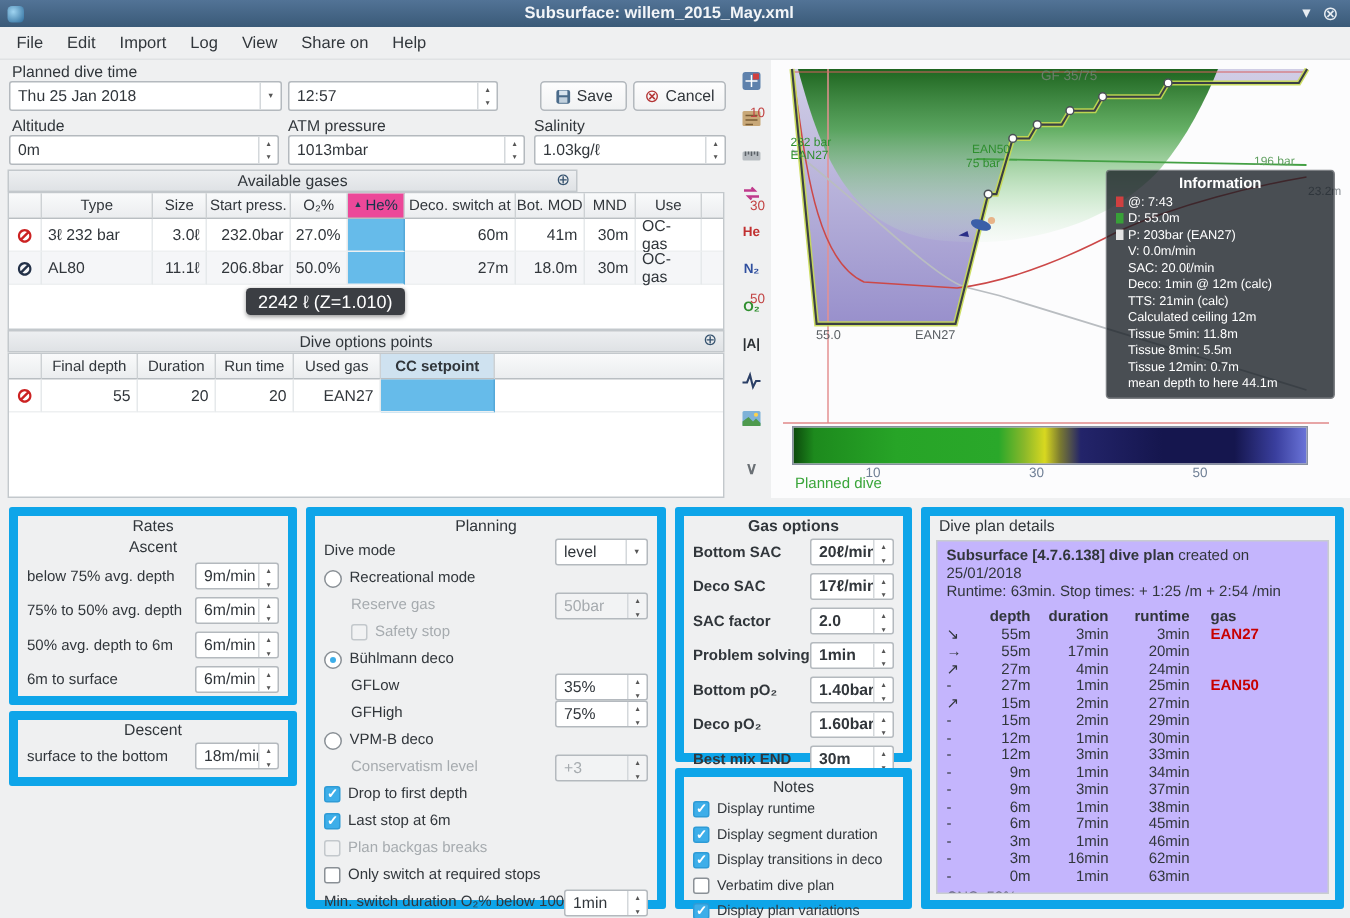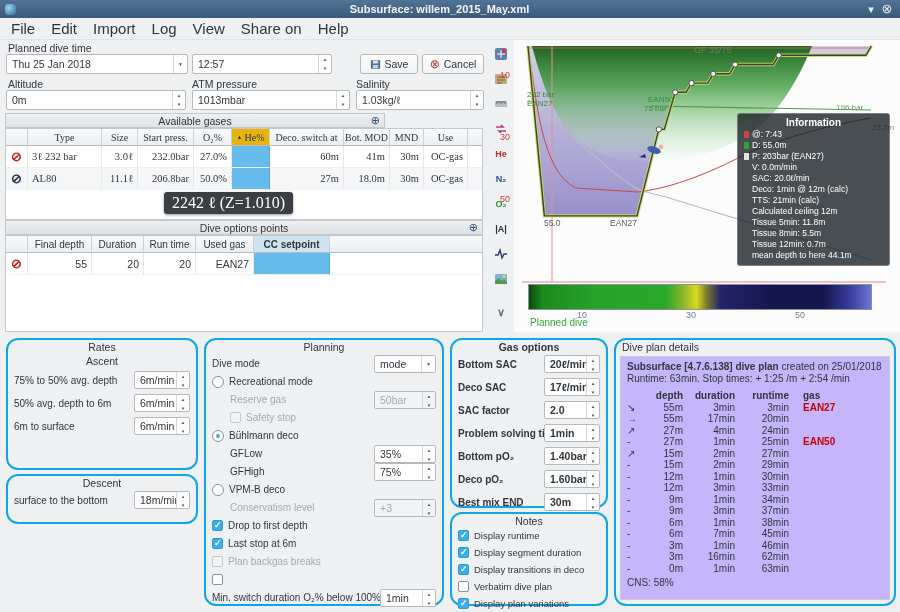--- a/index.html
+++ b/index.html
@@ -10,21 +10,21 @@
   #titlebar { position:absolute; left:0; top:0; width:900px; height:18px;
     background:linear-gradient(#527396,#3a5a78); display:flex; align-items:center; padding:0 5px; }
   #app-icon { width:11px; height:11px; border-radius:3px; background:radial-gradient(circle at 35% 35%,#9fd4f0,#2b6a9a); flex:none; }
   #titlebar .title { flex:1; text-align:center; color:#f2f5f8; font-weight:bold; font-size:11px; }
   .winbtn { color:#e8edf2; width:16px; text-align:center; font-size:11px; line-height:16px; flex:none; cursor:default; }
   .winbtn.close { font-size:13px; }
 
   
   #menubar { position:absolute; left:0; top:18px; width:900px; height:22px; background:#eff0f1;
     border-bottom:1px solid #e0e2e4; display:flex; align-items:center; padding-left:3px; }
-  .menu-item { padding:3px 8px; font-size:15px; }
+  .menu-item { padding:3px 8px; font-size:11px; }
 
   
   #planner { position:absolute; left:0; top:40px; width:488px; height:292px; }
   #planner > * { position:absolute; }
   .flabel { font-size:10.5px; color:#31363b; }
   #lbl-pdt { left:8px; top:2px; }
   #lbl-alt { left:8px; top:38px; } #lbl-atm { left:192px; top:38px; } #lbl-sal { left:356px; top:38px; }
 
   .combo,.spin { background:#fff; border:1px solid #b4b9be; border-radius:2px; display:flex; align-items:center; overflow:hidden; }
   .combo .v,.spin .v { flex:1; padding:0 5px; font-size:10.5px; white-space:nowrap; overflow:hidden; }
@@ -47,42 +47,42 @@
   #cancel-btn { left:422px; top:14px; width:62px; height:20px; }
   .cancel-glyph { color:#b33434; font-size:12px; }
 
   .sect { background:linear-gradient(#edeff1,#dfe2e5); border:1px solid #c3c8cc; display:flex;
     align-items:center; justify-content:center; font-size:10.5px; }
   .sect .plus { position:absolute; right:4px; color:#35526e; font-size:11px; line-height:13px; }
   #gases-header { left:5px; top:73px; width:380px; height:15px; }
   #points-header { left:5px; top:180px; width:478px; height:15px; }
 
   .dtable { background:#fff; border:1px solid #c3c8cc; position:absolute; }
-  #gases-table { left:5px; top:88px; width:478px; height:92px;font-family:Liberation Serif, serif; }
+  #gases-table { left:5px; top:88px; width:478px; height:92px; }
   #points-table { left:5px; top:195px; width:478px; height:97px; }
   .trow { display:flex; height:22px; }
   .trow.head { height:17px; }
   .th { background:linear-gradient(#f9fafb,#ebedef); border-right:1px solid #cdd1d4; border-bottom:1px solid #b9bec2;
     font-size:10px; display:flex; align-items:center; justify-content:center; gap:2px; }
   .td { border-right:1px solid #e6e9eb; border-bottom:1px solid #eef0f1; display:flex; align-items:center;
     justify-content:flex-end; padding:0 4px; font-size:10.5px; }
   .td.tleft { justify-content:flex-start; }
   .td.cic { justify-content:center; padding:0; }
   .alt .td { background:#f5f6f8; }
-  .th.hl { background:#eab308; color:#14344c; }
+  .th.hl { background:#ec4899; color:#14344c; }
   .th.hl2 { background:#cfe2f0; font-weight:bold; }
   .td.hlc { background:#66bbea; border-right-color:#55a8d8; }
   .sorti { font-style:normal; font-size:6px; color:#1d3c55; }
   .rem { font-size:13px; font-weight:bold; line-height:13px; }
   .rem.red { color:#cc2222; } .rem.dark { color:#233148; }
   .g0{width:22px}.g1{width:74px}.g2{width:36px}.g3{width:56px}.g4{width:38px}.g5{width:38px}
   .g6{width:74px}.g7{width:46px}.g8{width:34px}.g9{width:44px}.gF{flex:1;border-right:none}
   .p0{width:22px}.p1{width:64px}.p2{width:52px}.p3{width:52px}.p4{width:58px}.p5{width:76px}.pF{flex:1;border-right:none}
   .tooltip { position:absolute; left:158px; top:63px; background:rgba(42,46,51,0.92); color:#fff;
-    font-size:16px; padding:2px 8px; border-radius:3px; white-space:nowrap; box-shadow:0 1px 3px rgba(0,0,0,.4); }
+    font-size:12px; padding:2px 8px; border-radius:3px; white-space:nowrap; box-shadow:0 1px 3px rgba(0,0,0,.4); }
 
   
   #profile-pane { position:absolute; left:488px; top:40px; width:412px; height:292px; }
   #chart { position:absolute; left:26px; top:0; }
   .tbtn { position:absolute; left:2px; width:22px; height:20px; display:flex; align-items:center; justify-content: center; font-size:9px; font-weight:bold; }
   #tb1{top:4px}#tb2{top:29px}#tb3{top:54px}#tb4{top:79px}#tb5{top:104px;color:#c03030}
   #tb6{top:129px;color:#2f4f9f}#tb7{top:154px;color:#2f8f2f}#tb8{top:179px;color:#2b2f33}
   #tb9{top:204px}#tb10{top:229px}#tb11{top:262px;color:#6a7075;font-size:11px}
   .dtick { position:absolute; left:4px; width:18px; text-align:right; color:#c24444; font-size:9px; }
   #dt1{top:30px}#dt2{top:92px}#dt3{top:154px}
@@ -94,21 +94,21 @@
   #infobox { position:absolute; left:249px; top:73px; width:153px; background:rgba(22,28,34,0.78);
     border:1px solid rgba(255,255,255,0.28); border-radius:3px; color:#fff; font-size:8.5px; line-height:11px; padding:3px 5px 4px; }
   #infobox .ititle { text-align:center; font-weight:bold; font-size:10px; margin-bottom:1px; }
   .irow { position:relative; padding-left:9px; white-space:nowrap; overflow:hidden; }
   .chip { position:absolute; left:1px; top:2px; width:5px; height:7px; }
   .chip.c1{background:#d04040}.chip.c2{background:#38a038}.chip.c3{background:#e4e4e4}
   .t-grn{fill:#2f8f2f;font-size:8px}.t-grn2{fill:#5f9f5f;font-size:8px}
   .t-gf{fill:#6b806b;font-size:9px}.t-gray{fill:#5a5f64;font-size:8.5px}.t-gray2{fill:#8a9095;font-size:8px}
 
   
-  .gbox { position:absolute; border:2px solid #0ea5e9; border-radius:12px; background:#eff0f1; }
+  .gbox { position:absolute; border:6px solid #0ea5e9; border-radius:2px; background:#eff0f1; }
   .gtitle { height:15px; line-height:15px; text-align:center; font-size:10.5px; }
   .subt { text-align:center; font-size:10.5px; margin-bottom:4px; }
   #rates-box { left:6px; top:338px; width:192px; height:132px; }
   #descent-box { left:6px; top:474px; width:192px; height:50px; }
   #planning-box { left:204px; top:338px; width:240px; height:268px; }
   #gasopt-box { left:450px; top:338px; width:158px; height:170px;font-weight:bold; }
   #notes-box { left:450px; top:512px; width:158px; height:94px; }
   #details-box { left:614px; top:338px; width:282px; height:268px; }
   #details-box .gtitle { text-align:left; padding-left:6px; }
 
@@ -408,20 +408,30 @@
   <span class="ttick" id="tt2">30</span>
   <span class="ttick" id="tt3">50</span>
   <span id="planned-dive">Planned dive</span>
 </div>
 
 <div id="rates-box" class="gbox">
   <div class="gtitle">Rates</div>
   <div class="subt">Ascent</div>
   <div>
 
+      <div class="frow">
+        <span class="lab">below 75% avg. depth</span>
+        <span class="spin w56">
+          <span class="v">9m/min</span>
+          <span class="btns">
+            <i>▲</i>
+            <i>▼</i>
+          </span>
+        </span>
+      </div>
 
       <div class="frow">
         <span class="lab">75% to 50% avg. depth</span>
         <span class="spin w56">
           <span class="v">6m/min</span>
           <span class="btns">
             <i>▲</i>
             <i>▼</i>
           </span>
         </span>
@@ -462,21 +472,21 @@
         </span>
     </span>
   </div>
 </div>
 
 <div id="planning-box" class="gbox">
   <div class="gtitle">Planning</div>
   <div class="frow prow17">
     <span class="lab">Dive mode</span>
     <span class="combo w62">
-      <span class="v">mode</span>
+      <span class="v">level</span>
         <span class="arr">▼</span>
     </span>
   </div>
   <div class="frow prow17">
     <span class="radio"></span>
     <span class="lab">Recreational mode</span>
   </div>
   <div class="frow prow17 ind">
     <span class="lab dis">Reserve gas</span>
     <span class="spin w62 dis">
@@ -536,20 +546,21 @@
   <div class="frow prow17">
     <span class="cb checked"></span>
     <span class="lab">Last stop at 6m</span>
   </div>
   <div class="frow prow17">
     <span class="cb disd"></span>
     <span class="lab dis">Plan backgas breaks</span>
   </div>
   <div class="frow prow17">
     <span class="cb"></span>
+    <span class="lab">Only switch at required stops</span>
   </div>
   <div class="frow prow17">
     <span class="lab">Min. switch duration O₂% below 100%</span>
     <span class="spin w56">
       <span class="v">1min</span>
       <span class="btns">
           <i>▲</i>
           <i>▼</i>
         </span>
     </span>

